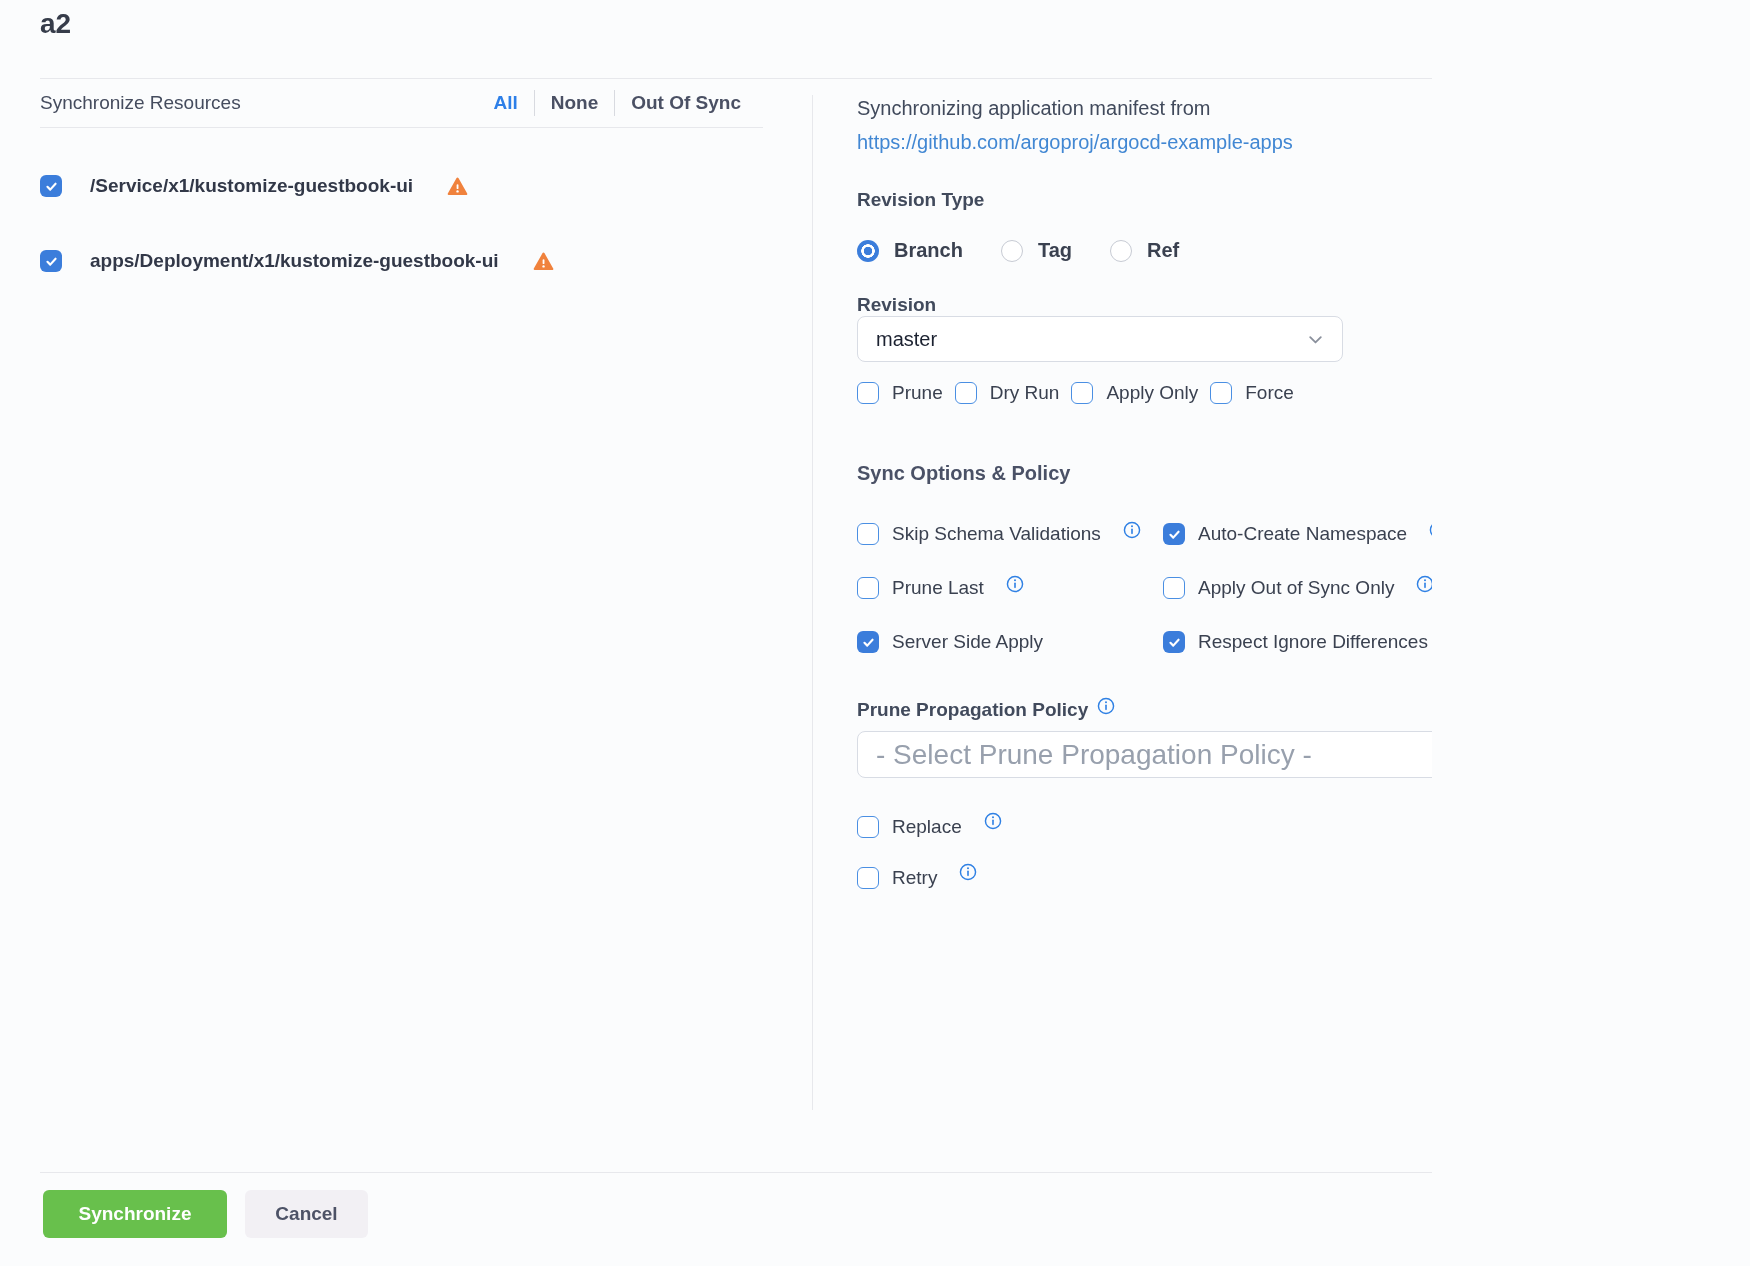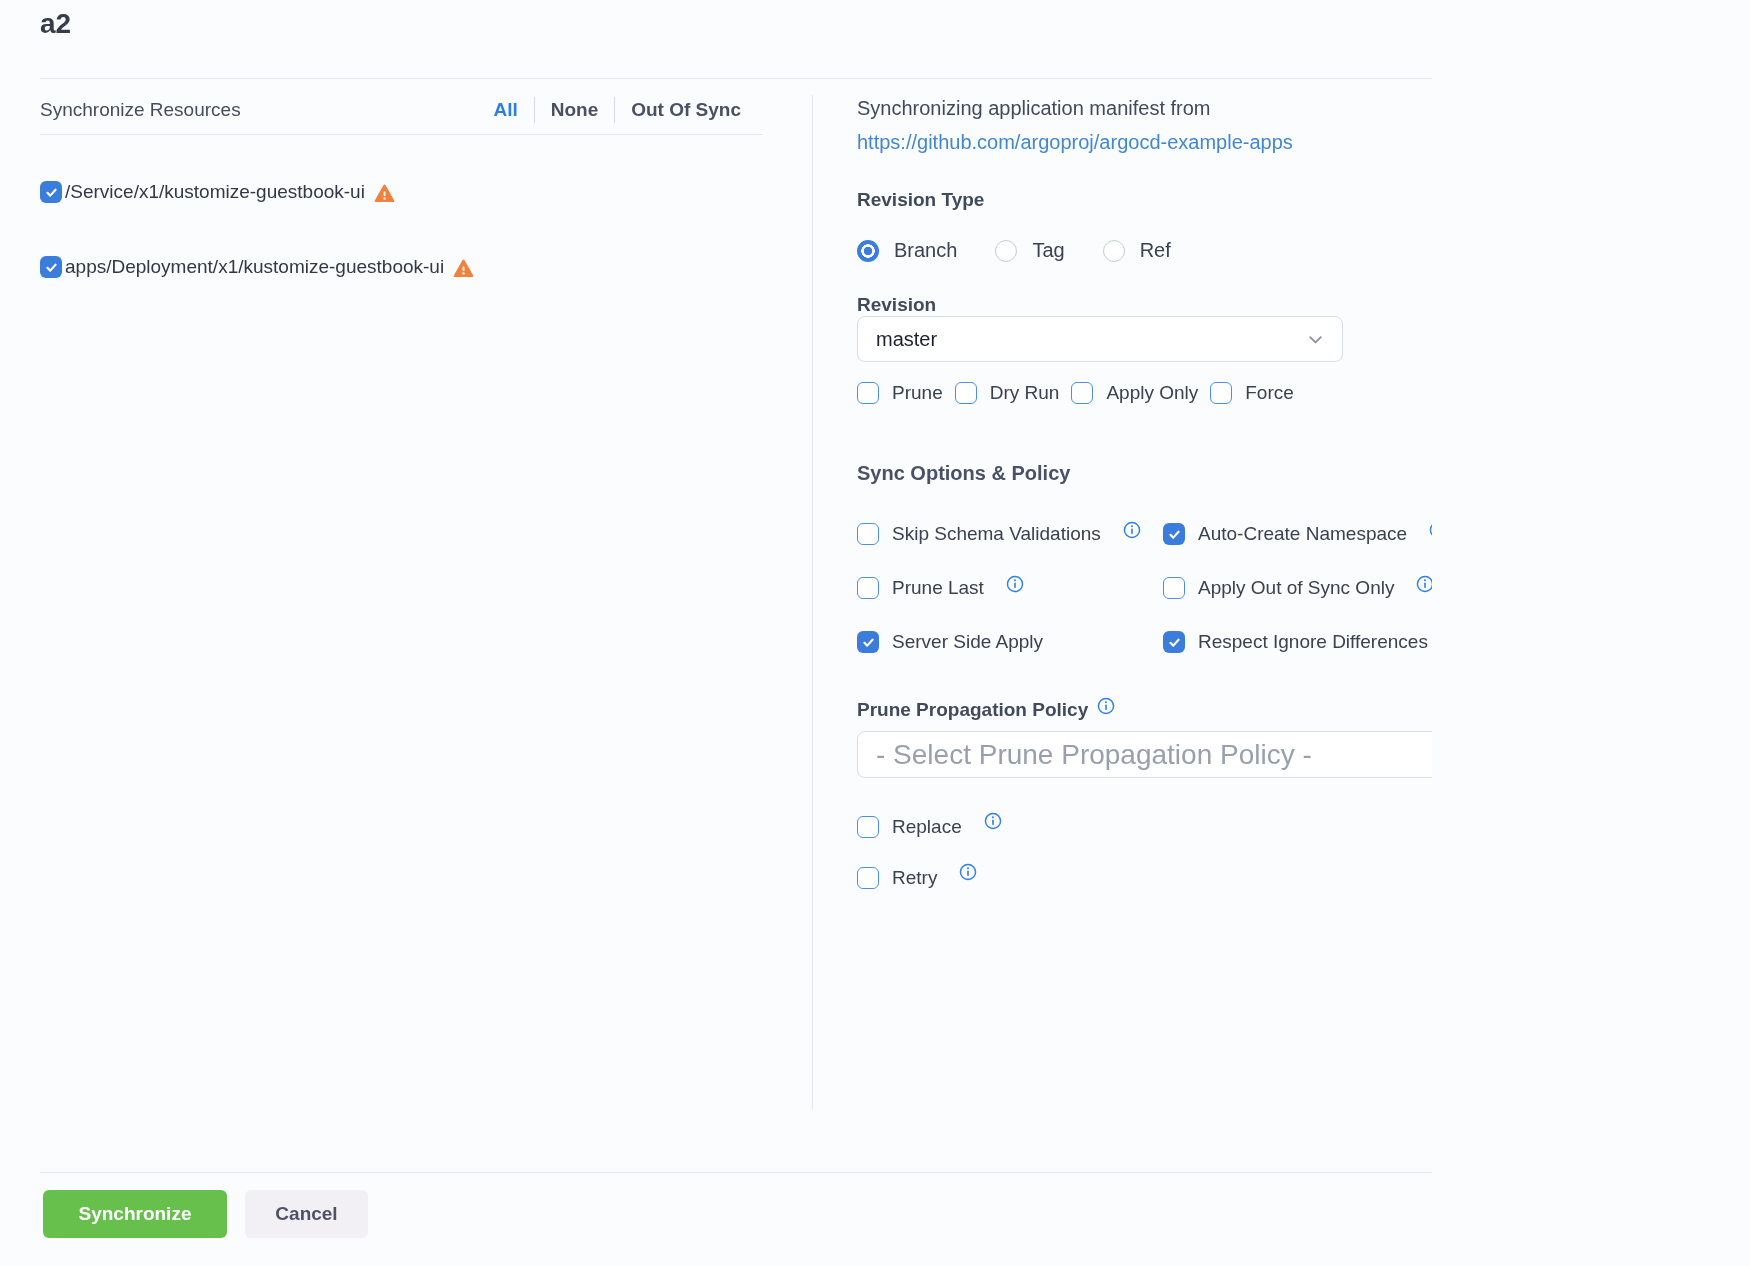--- a/index.html
+++ b/index.html
@@ -18,28 +18,28 @@
   .dialog{position:relative;width:1432px;height:1266px;background:#FBFCFD;overflow:hidden;padding-left:48px;}
 
   
   .dlg-title{position:absolute;left:40px;top:8px;font-size:28px;font-weight:700;color:#363C4A;}
   .close-btn{position:absolute;left:1668px;top:6px;width:40px;height:40px;display:flex;align-items:center;justify-content:center;cursor:pointer;}
   .hdiv-top{position:absolute;left:40px;top:78px;width:1662px;height:1px;background:#E7E8EC;}
   .hdiv-bottom{position:absolute;left:40px;top:1172px;width:1662px;height:1px;background:#E7E8EC;}
   .vdiv{position:absolute;left:812px;top:95px;width:1px;height:1015px;background:#E7E8EC;}
 
   
-  .left-panel{position:absolute;left:40px;top:85px;width:723px;}
+  .left-panel{position:absolute;left:40px;top:78px;width:723px;}
   .left-header{display:flex;align-items:center;height:50px;border-bottom:1px solid #E7E8EC;padding-right:22px;}
   .left-header-label{font-size:19px;color:#454C5E;}
   .tabs{margin-left:auto;display:flex;align-items:center;gap:16px;}
   .tab{font-size:19px;font-weight:700;color:#4A5064;cursor:pointer;}
   .tab.active{color:var(--tab-active-blue);}
   .tab-sep{width:1px;height:26px;background:#D8DAE0;}
-  .resource-row{display:flex;gap:3px;height:24px;}
+  .resource-row{display:flex;align-items:center;gap:28px;height:24px;font-weight:bold;}
   .resource-row.r1{margin-top:46px;}
   .resource-row.r2{margin-top:51px;}
   .resource-label{font-size:19px;color:#323848;}
   .warn{margin-left:6px;display:flex;align-items:center;}
 
   
   .cb{flex:0 0 auto;width:22px;height:22px;border:1.5px solid var(--checkbox-border);border-radius:6px;background:#fff;display:flex;align-items:center;justify-content:center;cursor:pointer;}
   .cb.checked{border:none;background:var(--accent-blue);}
   .cb svg{display:block;}
   .radio{flex:0 0 auto;width:22px;height:22px;border-radius:50%;border:1.5px solid #C7CBD4;background:#fff;cursor:pointer;}
@@ -47,21 +47,21 @@
   .info{display:inline-flex;align-items:center;margin-left:9px;cursor:pointer;position:relative;top:-4px;}
   .select{display:flex;align-items:center;background:#fff;border:1px solid #D8DCE4;border-radius:8px;padding:0 18px;cursor:pointer;}
   .select .chev{margin-left:auto;display:flex;align-items:center;}
 
   
   .right-panel{position:absolute;left:857px;top:95px;width:623px;}
   .manifest-from{font-size:20px;font-weight:500;color:#414A5C;line-height:26px;}
   .manifest-link{display:inline-block;margin-top:8px;font-size:20px;color:var(--link-blue);text-decoration:none;cursor:pointer;line-height:26px;}
   .sec-label{margin-top:34px;font-size:19px;font-weight:700;color:#414A5C;}
   .radio-row{margin-top:28px;display:flex;align-items:center;gap:38px;}
-  .radio-item{display:flex;align-items:center;gap:15px;font-size:20px;color:#3A4150;}
+  .radio-item{display:flex;align-items:center;gap:15px;font-size:20px;color:#3A4150;font-weight:bold;}
   .rev-label{margin-top:32px;font-size:19px;font-weight:700;color:#414A5C;}
   .select.master{margin-top:0;width:486px;height:46px;font-size:20px;color:#1B2130;}
   .flags-row{margin-top:20px;display:flex;align-items:center;gap:12px;}
   .flag{display:flex;align-items:center;gap:13px;font-size:19px;color:#3A4150;}
   .options-heading{margin-top:58px;font-size:20px;font-weight:600;color:#4A5166;}
   .options-grid{margin-top:37px;display:grid;grid-template-columns:306px 1fr;row-gap:30px;}
   .opt{display:flex;align-items:center;gap:13px;height:24px;font-size:19px;color:#3A4150;white-space:nowrap;}
   .pp-label{margin-top:45px;font-size:19px;font-weight:700;color:#414A5C;display:flex;align-items:center;}
   .select.policy{margin-top:10px;width:623px;height:47px;font-size:28px;color:#98A0AD;}
   .extra{display:flex;align-items:flex-start;gap:13px;height:25px;font-size:19px;color:#3A4150;}

